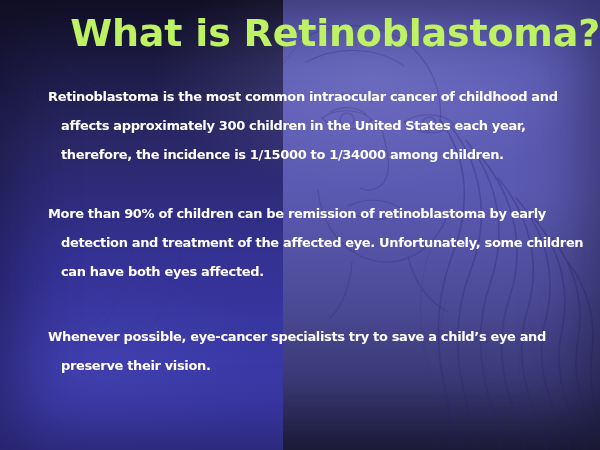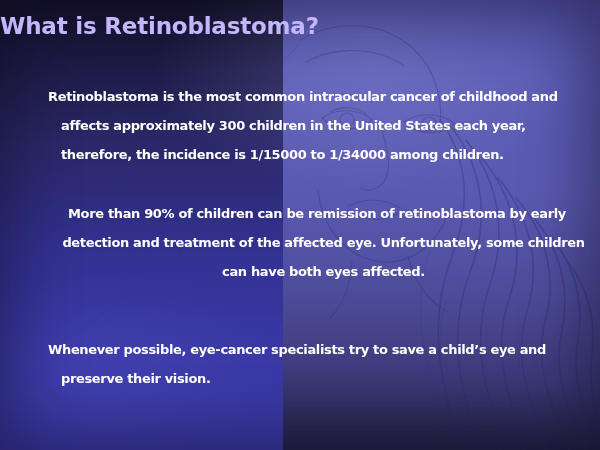--- a/index.html
+++ b/index.html
@@ -93,23 +93,23 @@
     z-index: 5;
     width: 100%;
     height: 100%;
   }
 
   .slide-title {
     position: absolute;
     top: 14px;
     left: 0;
     width: 100%;
-    text-align: left;
-    color: #c4b5fd;
-    font-size: 23px;
+    text-align: right;
+    color: #bef264;
+    font-size: 38px;
     font-weight: bold;
     letter-spacing: -0.2px;
     line-height: 1.05;
     white-space: nowrap;
   }
 
   .body-block {
     position: absolute;
     top: 82px;
     left: 48px;
@@ -121,21 +121,21 @@
     font-size: 13px;
     font-weight: bold;
     line-height: 29px;
     letter-spacing: -0.35px;
     text-indent: -13px;
     padding-left: 13px;
     margin: 0 0 30px 0;
   }
   .para:last-child { margin-bottom: 0; }
 
-  .para-2 { margin-bottom: 49px; text-align: center; }
+  .para-2 { margin-bottom: 36px; }
 </style>
 </head>
 <body>
 
 <div class="slide">
 
   <div class="bg-split"></div>
   <div class="bg-left-shade"></div>
   <div class="bg-right-shade"></div>
   <div class="bg-bloom"></div>

